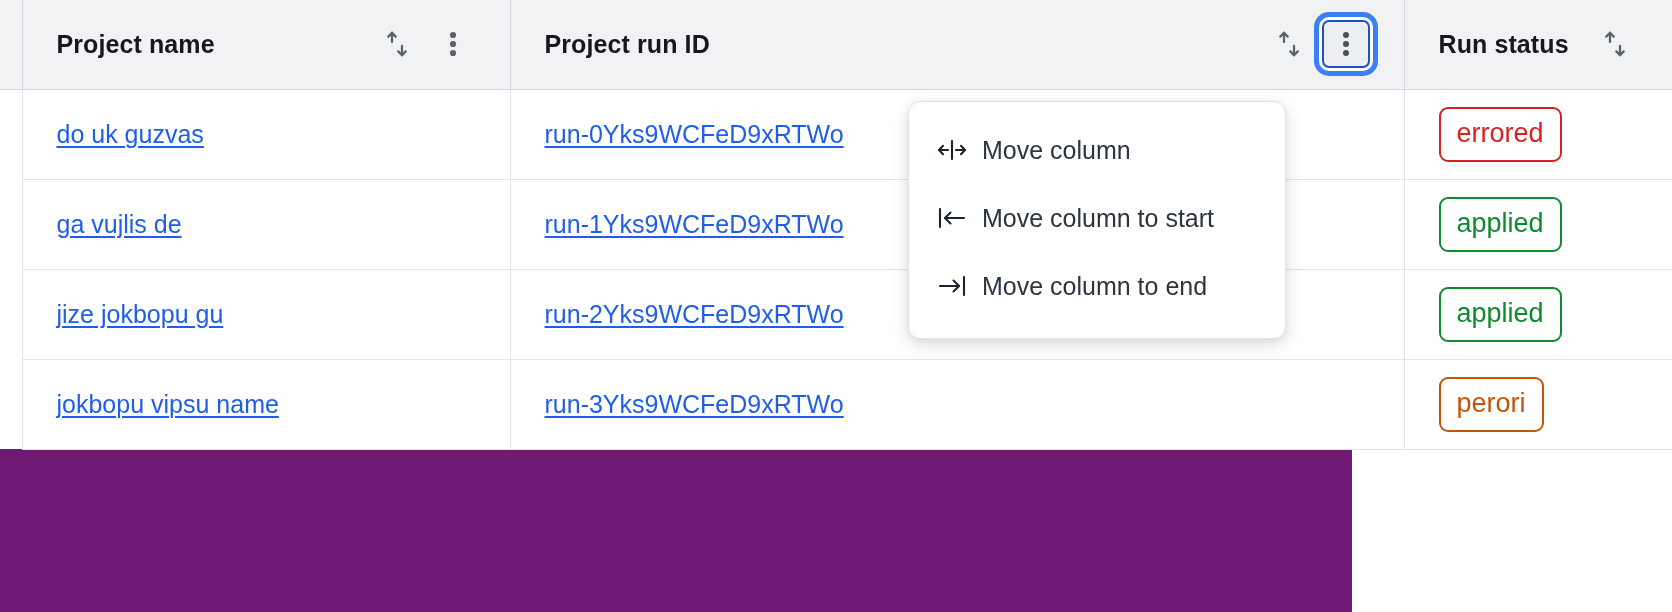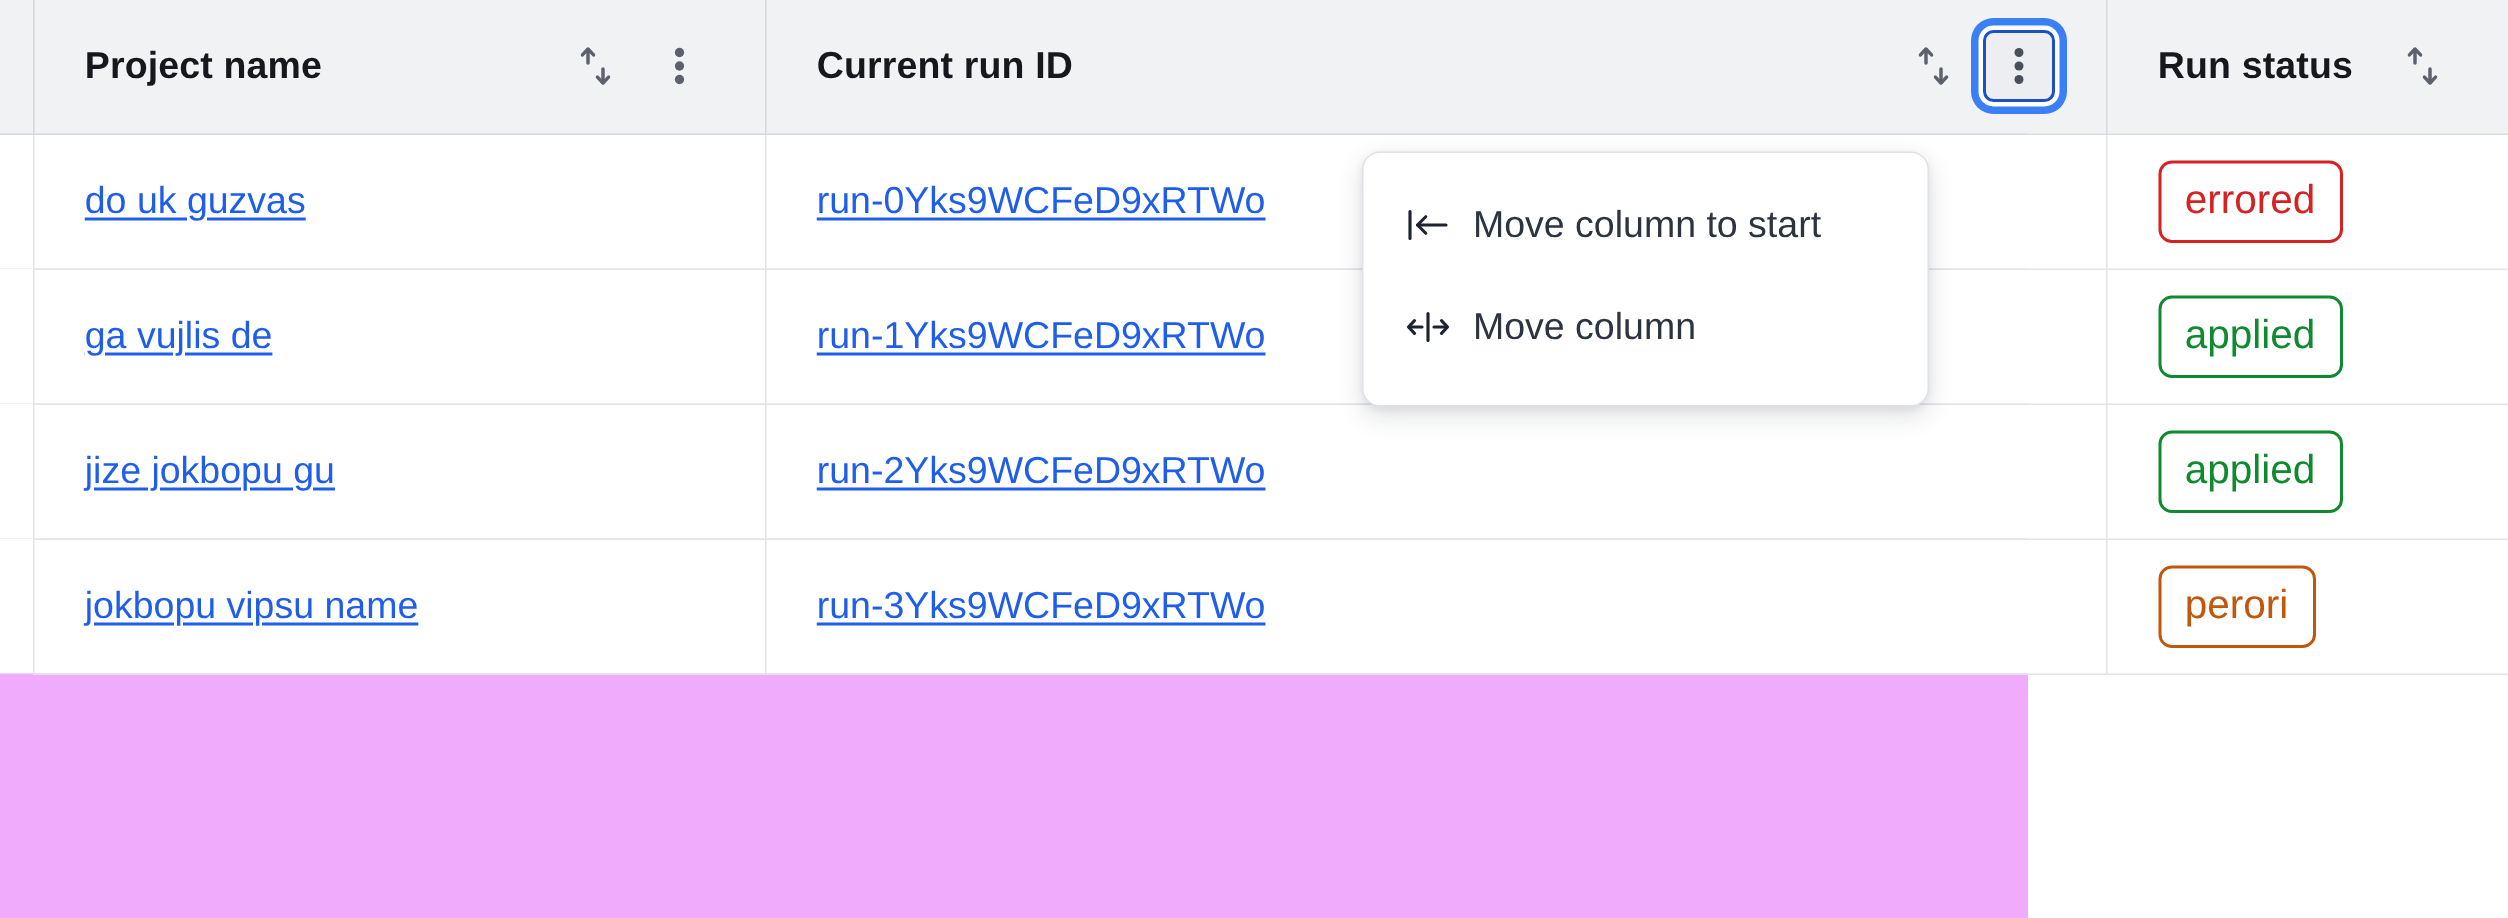--- a/index.html
+++ b/index.html
@@ -9,21 +9,21 @@
     height: 612px;
     overflow: hidden;
     background: #ffffff;
     font-family: "Liberation Sans", sans-serif;
   }
 
   .table-wrap {
     position: relative;
     width: 1352px;
     height: 612px;
-    background: #f0abfc;
+    background: #701a75;
   }
 
   table.data-table {
     border-collapse: collapse;
     width: 1672px;
     table-layout: fixed;
   }
 
   
   col.gutter   { width: 22px; }
@@ -209,21 +209,21 @@
                     <circle cx="4" cy="15" r="3.1"></circle>
                     <circle cx="4" cy="24" r="3.1"></circle>
                 </svg>
               </button>
             </span>
           </div>
         </th>
 
         <th>
           <div class="th-inner">
-            <span class="th-label">Current run ID</span>
+            <span class="th-label">Project run ID</span>
             <span class="th-controls">
               <button class="icon-btn" aria-label="sort">
                 <svg width="28" height="30" viewBox="0 0 28 30" fill="none" stroke="#5c616c" stroke-width="2.3" stroke-linecap="round" stroke-linejoin="round">
                   <path d="M9 13 V4"></path>
                     <path d="M5.3 7.6 L9 3.7 L12.7 7.6"></path>
                   <path d="M19 17 V26"></path>
                     <path d="M15.3 22.4 L19 26.3 L22.7 22.4"></path>
                 </svg>
               </button>
               <button class="icon-btn focused" aria-label="column menu">
@@ -307,41 +307,51 @@
         <td class="last-col">
           <span class="badge planned">perori</span>
         </td>
       </tr>
 
 
     </tbody>
   </table>
 
   <div class="dropdown-menu">
-
-    <button class="menu-item">
-      <span class="menu-icon">
-        <svg width="30" height="22" viewBox="0 0 30 22" fill="none" stroke="#1d2430" stroke-width="2.1" stroke-linecap="round" stroke-linejoin="round">
-          <path d="M3 2 V20"></path>
-          <path d="M27 11 H8"></path>
-            <path d="M13.5 5.5 L8 11 L13.5 16.5"></path>
-        </svg>
-      </span>
-      <span class="menu-label">Move column to start</span>
-    </button>
 
     <button class="menu-item">
       <span class="menu-icon">
         <svg width="30" height="22" viewBox="0 0 30 22" fill="none" stroke="#1d2430" stroke-width="2.1" stroke-linecap="round" stroke-linejoin="round">
           <path d="M15 2 V20"></path>
           <path d="M11 11 H2.5"></path>
             <path d="M6 6.8 L2 11 L6 15.2"></path>
           <path d="M19 11 H27.5"></path>
             <path d="M24 6.8 L28 11 L24 15.2"></path>
         </svg>
       </span>
       <span class="menu-label">Move column</span>
     </button>
 
+    <button class="menu-item">
+      <span class="menu-icon">
+        <svg width="30" height="22" viewBox="0 0 30 22" fill="none" stroke="#1d2430" stroke-width="2.1" stroke-linecap="round" stroke-linejoin="round">
+          <path d="M3 2 V20"></path>
+          <path d="M27 11 H8"></path>
+            <path d="M13.5 5.5 L8 11 L13.5 16.5"></path>
+        </svg>
+      </span>
+      <span class="menu-label">Move column to start</span>
+    </button>
+
+    <button class="menu-item">
+      <span class="menu-icon">
+        <svg width="30" height="22" viewBox="0 0 30 22" fill="none" stroke="#1d2430" stroke-width="2.1" stroke-linecap="round" stroke-linejoin="round">
+          <path d="M27 2 V20"></path>
+          <path d="M3 11 H22"></path>
+            <path d="M16.5 5.5 L22 11 L16.5 16.5"></path>
+        </svg>
+      </span>
+      <span class="menu-label">Move column to end</span>
+    </button>
 
   </div>
 
 </div>
 
 </body></html>

